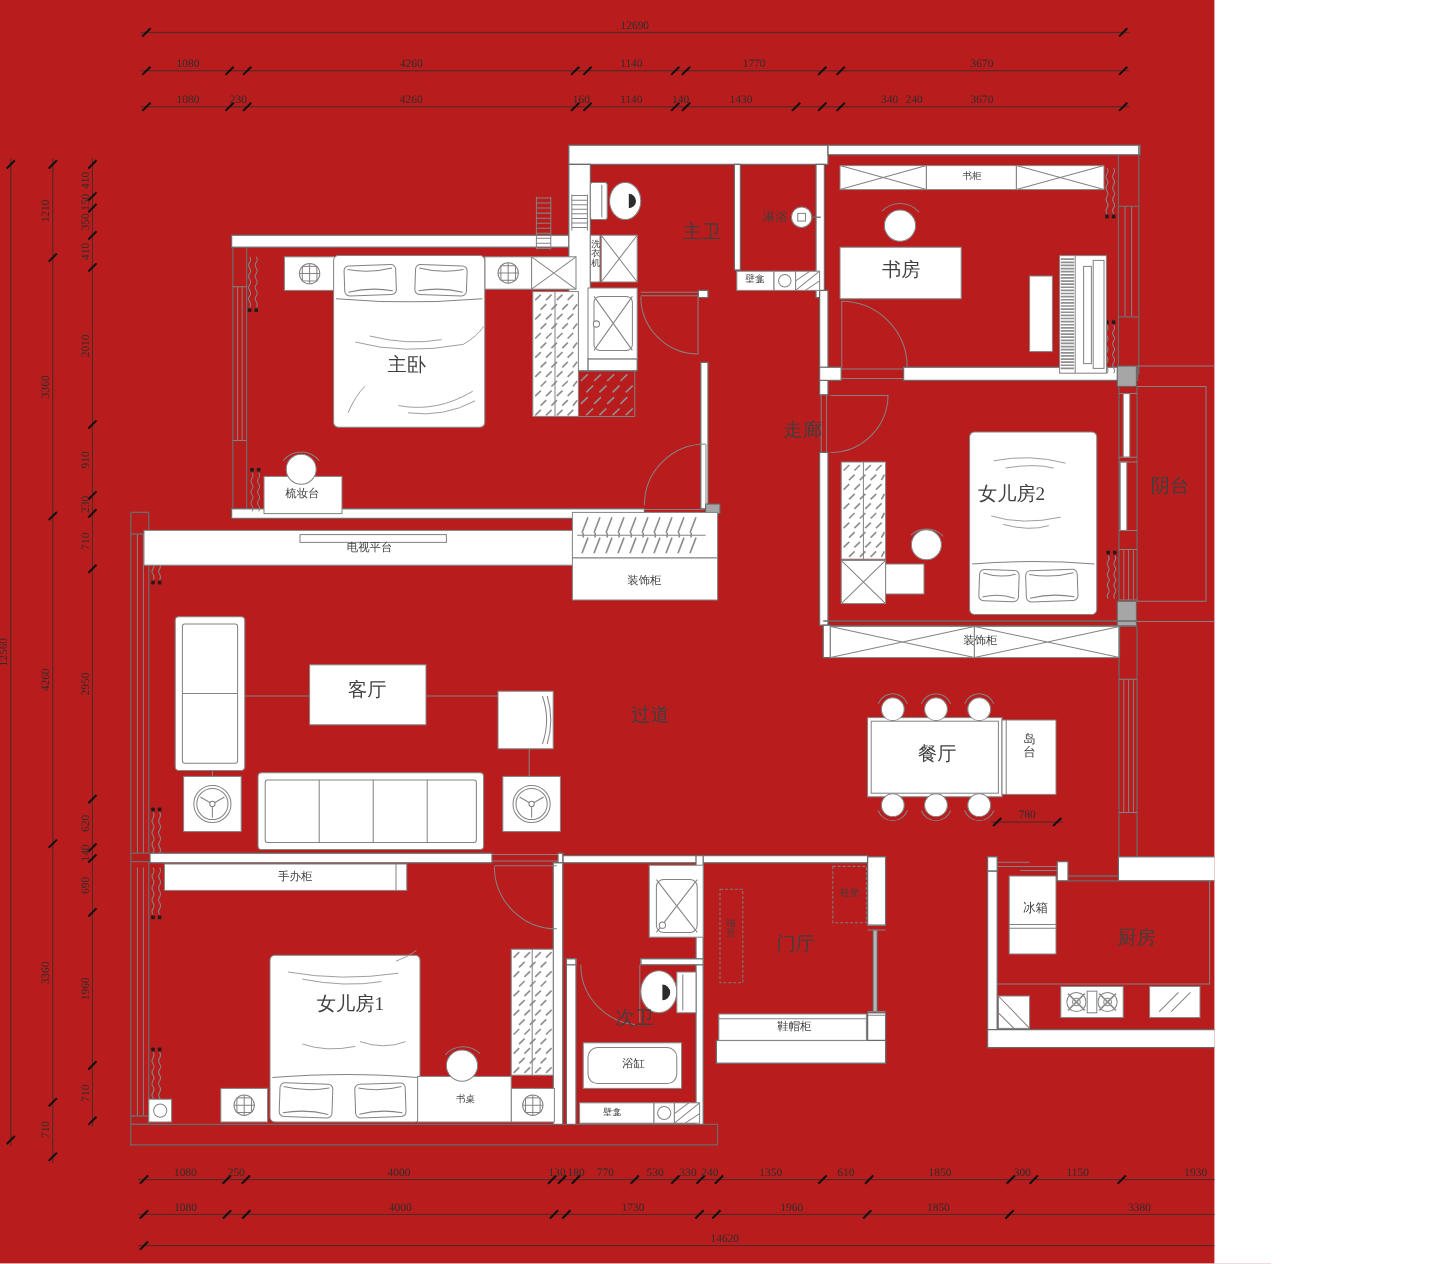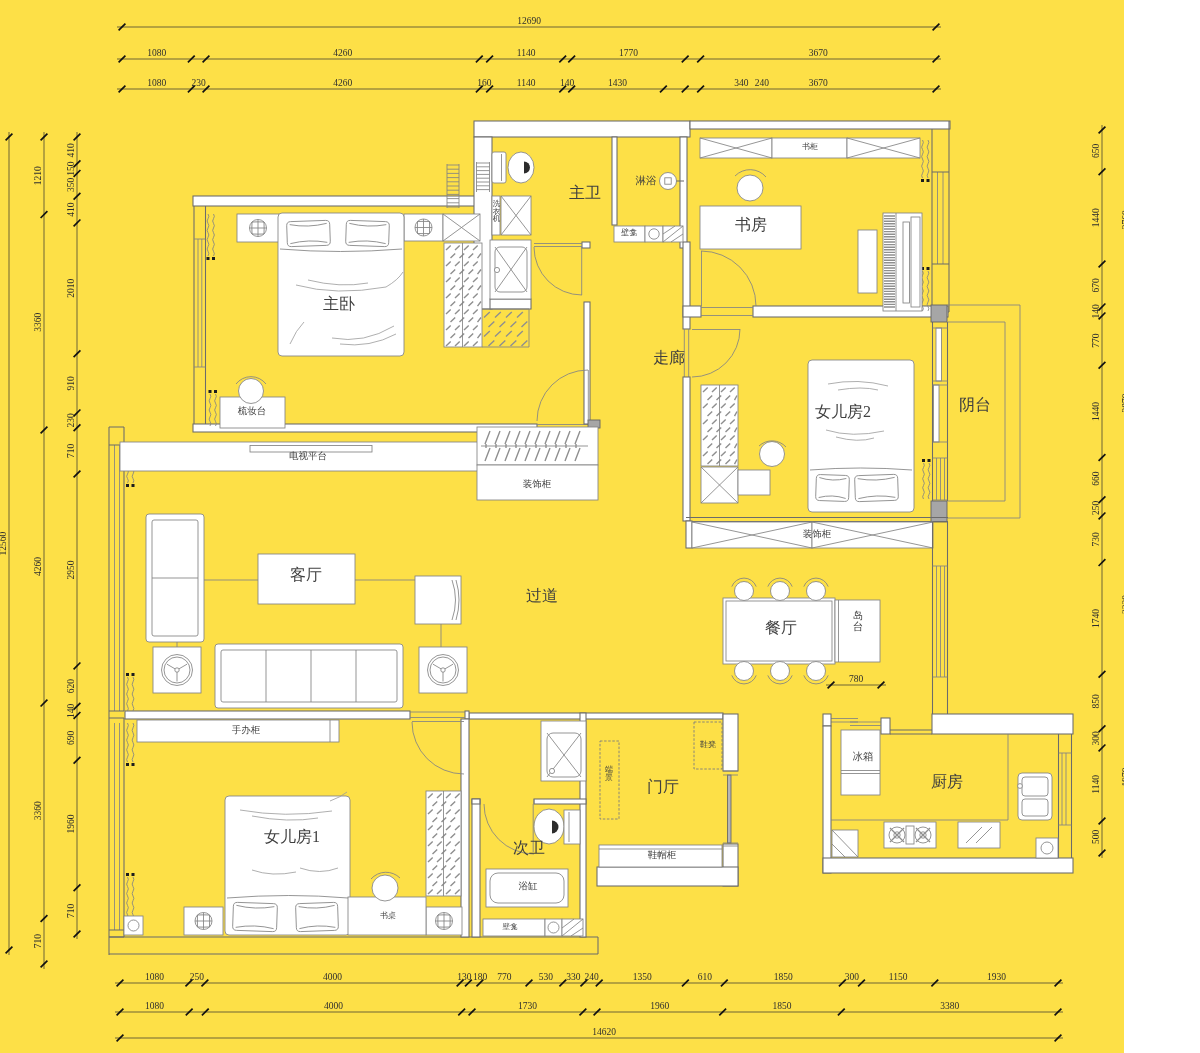--- a/index.html
+++ b/index.html
@@ -1,16 +1,16 @@
 <!DOCTYPE html>
 <html><head>
 <meta charset="utf-8">
 <style>
   html,body{margin:0;padding:0;background:#fff;}
-  #stage{position:relative;width:1124px;height:1053px;background:#fde047;overflow:hidden;}
+  #stage{position:relative;width:1012px;height:1053px;background:#b91c1c;overflow:hidden;}
   svg{font-family:"Liberation Serif","DejaVu Serif",serif;}
   .w{fill:#ffffff;stroke:#6b6b6b;stroke-width:1.05;}
   .w2{fill:none;stroke:#6b6b6b;stroke-width:1.05;}
   .wp{fill:#a6a6a6;stroke:#636363;stroke-width:0.9;}
   .wd{fill:#b5b5b5;stroke:#5f5f5f;stroke-width:0.8;}
   .f{fill:none;stroke:#838383;stroke-width:0.85;}
   .fd{fill:none;stroke:#7d7d7d;stroke-width:0.9;stroke-dasharray:2.5 1.6;}
   .h{fill:none;stroke:#8f8f8f;stroke-width:1.4;}
   .h2{fill:none;stroke:#9a9a9a;stroke-width:0.8;}
   .fill{fill:#2c2c2c;stroke:none;}

